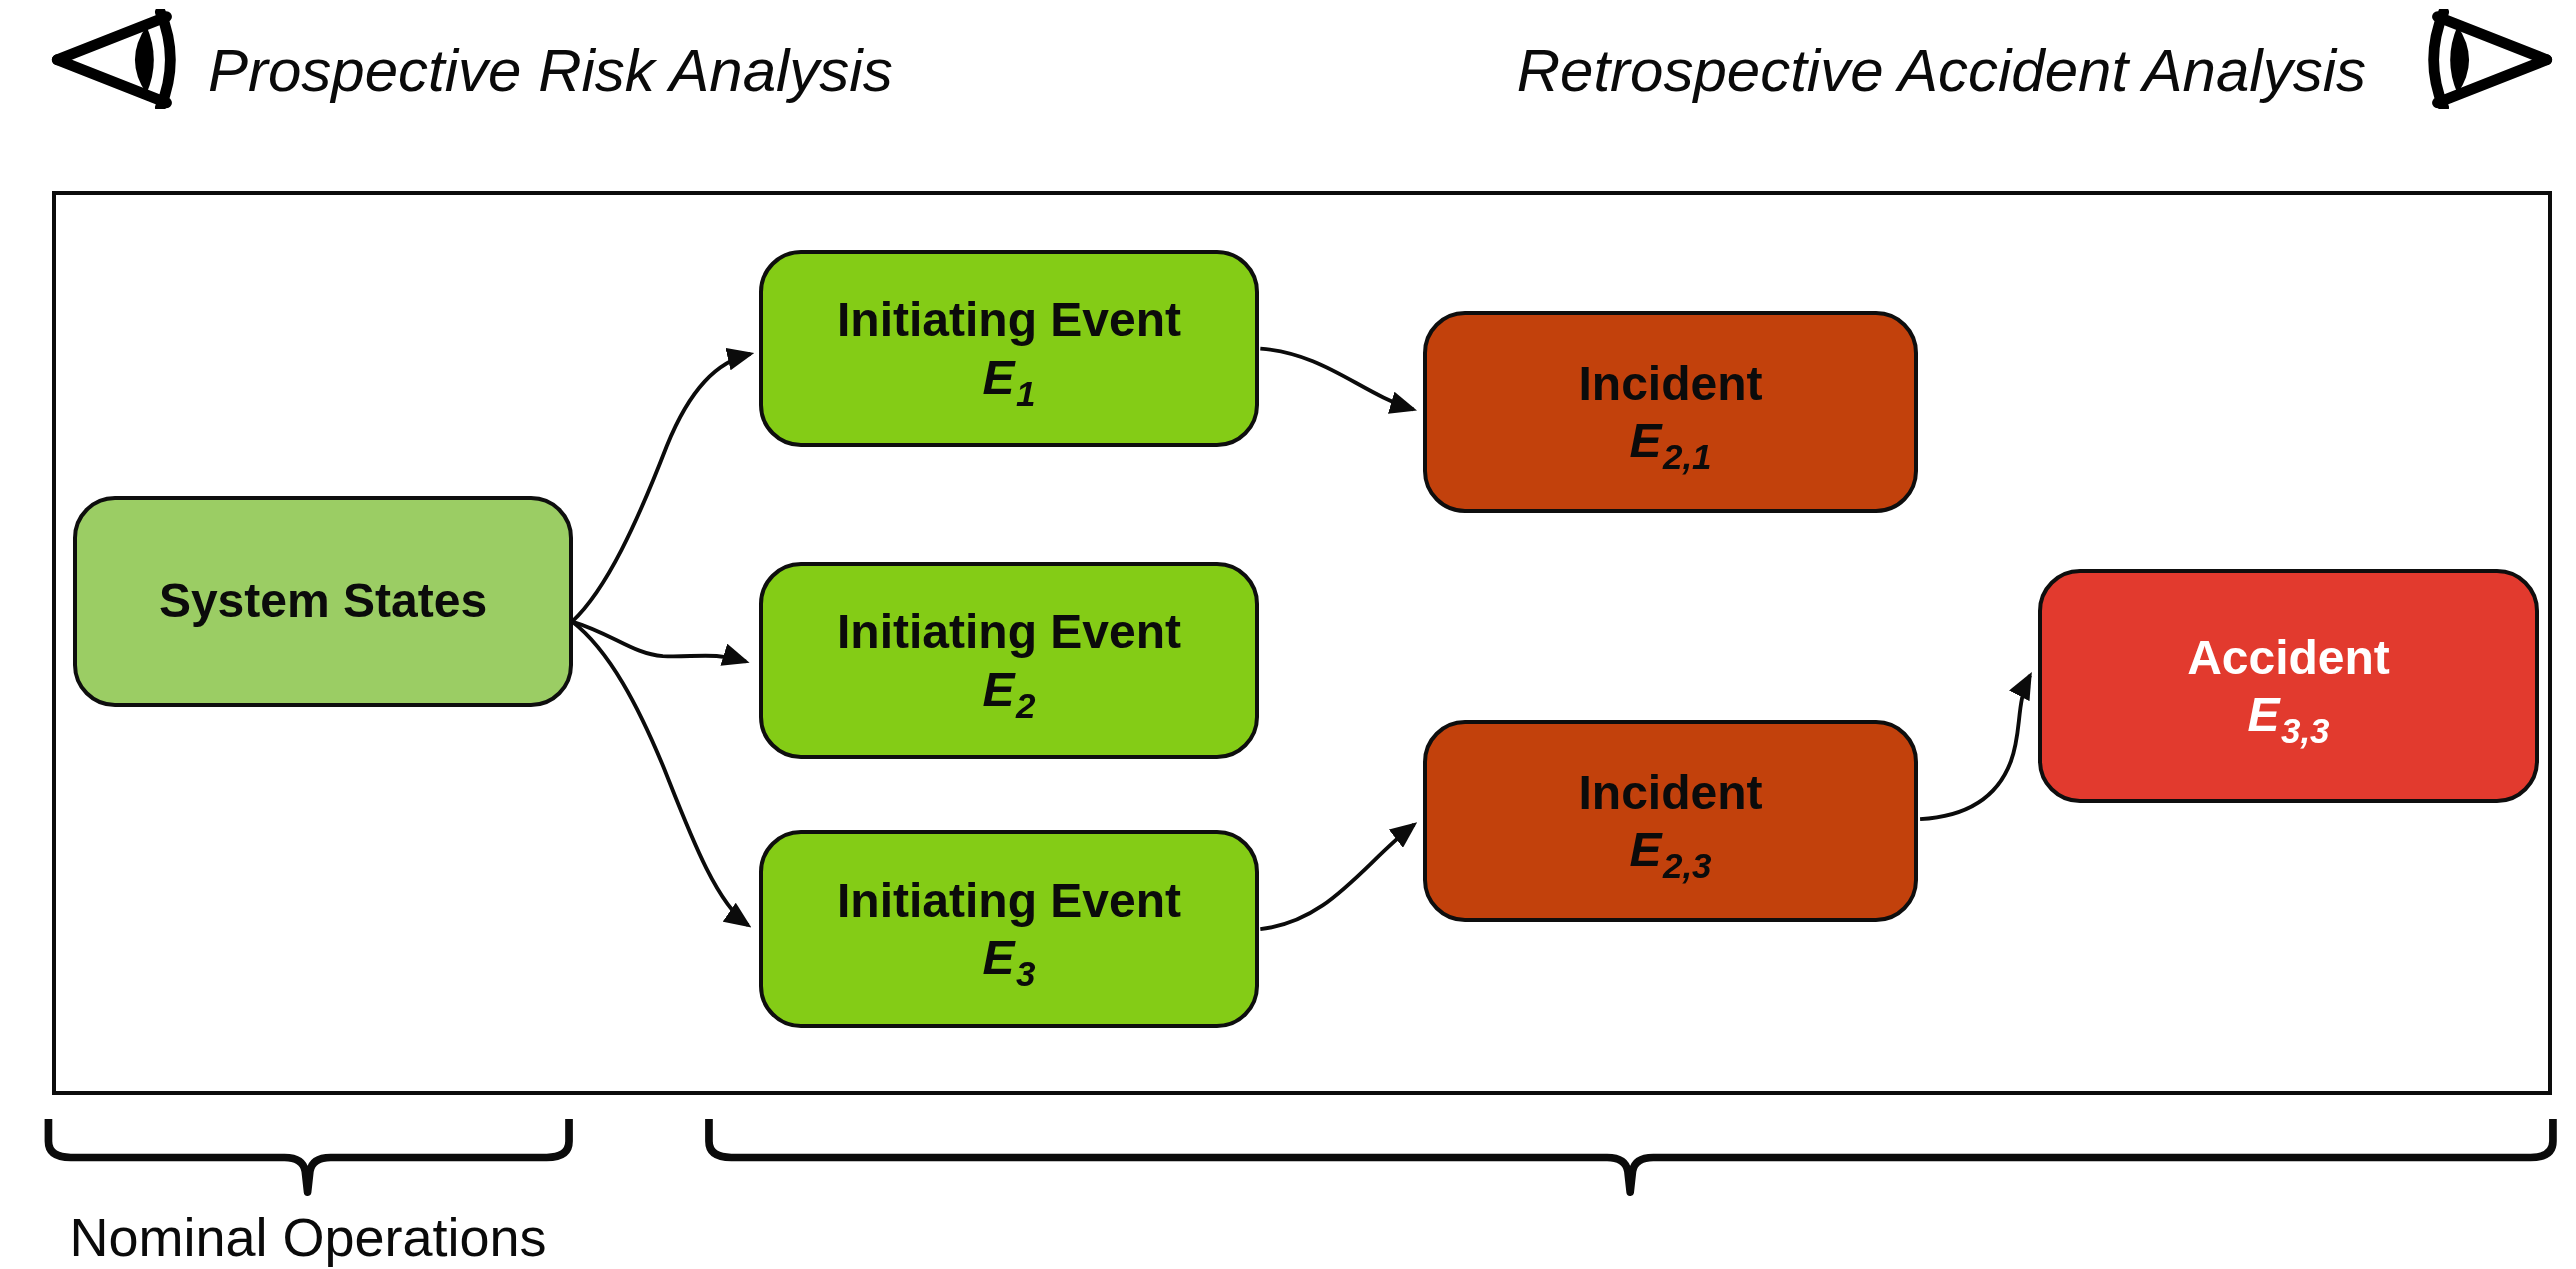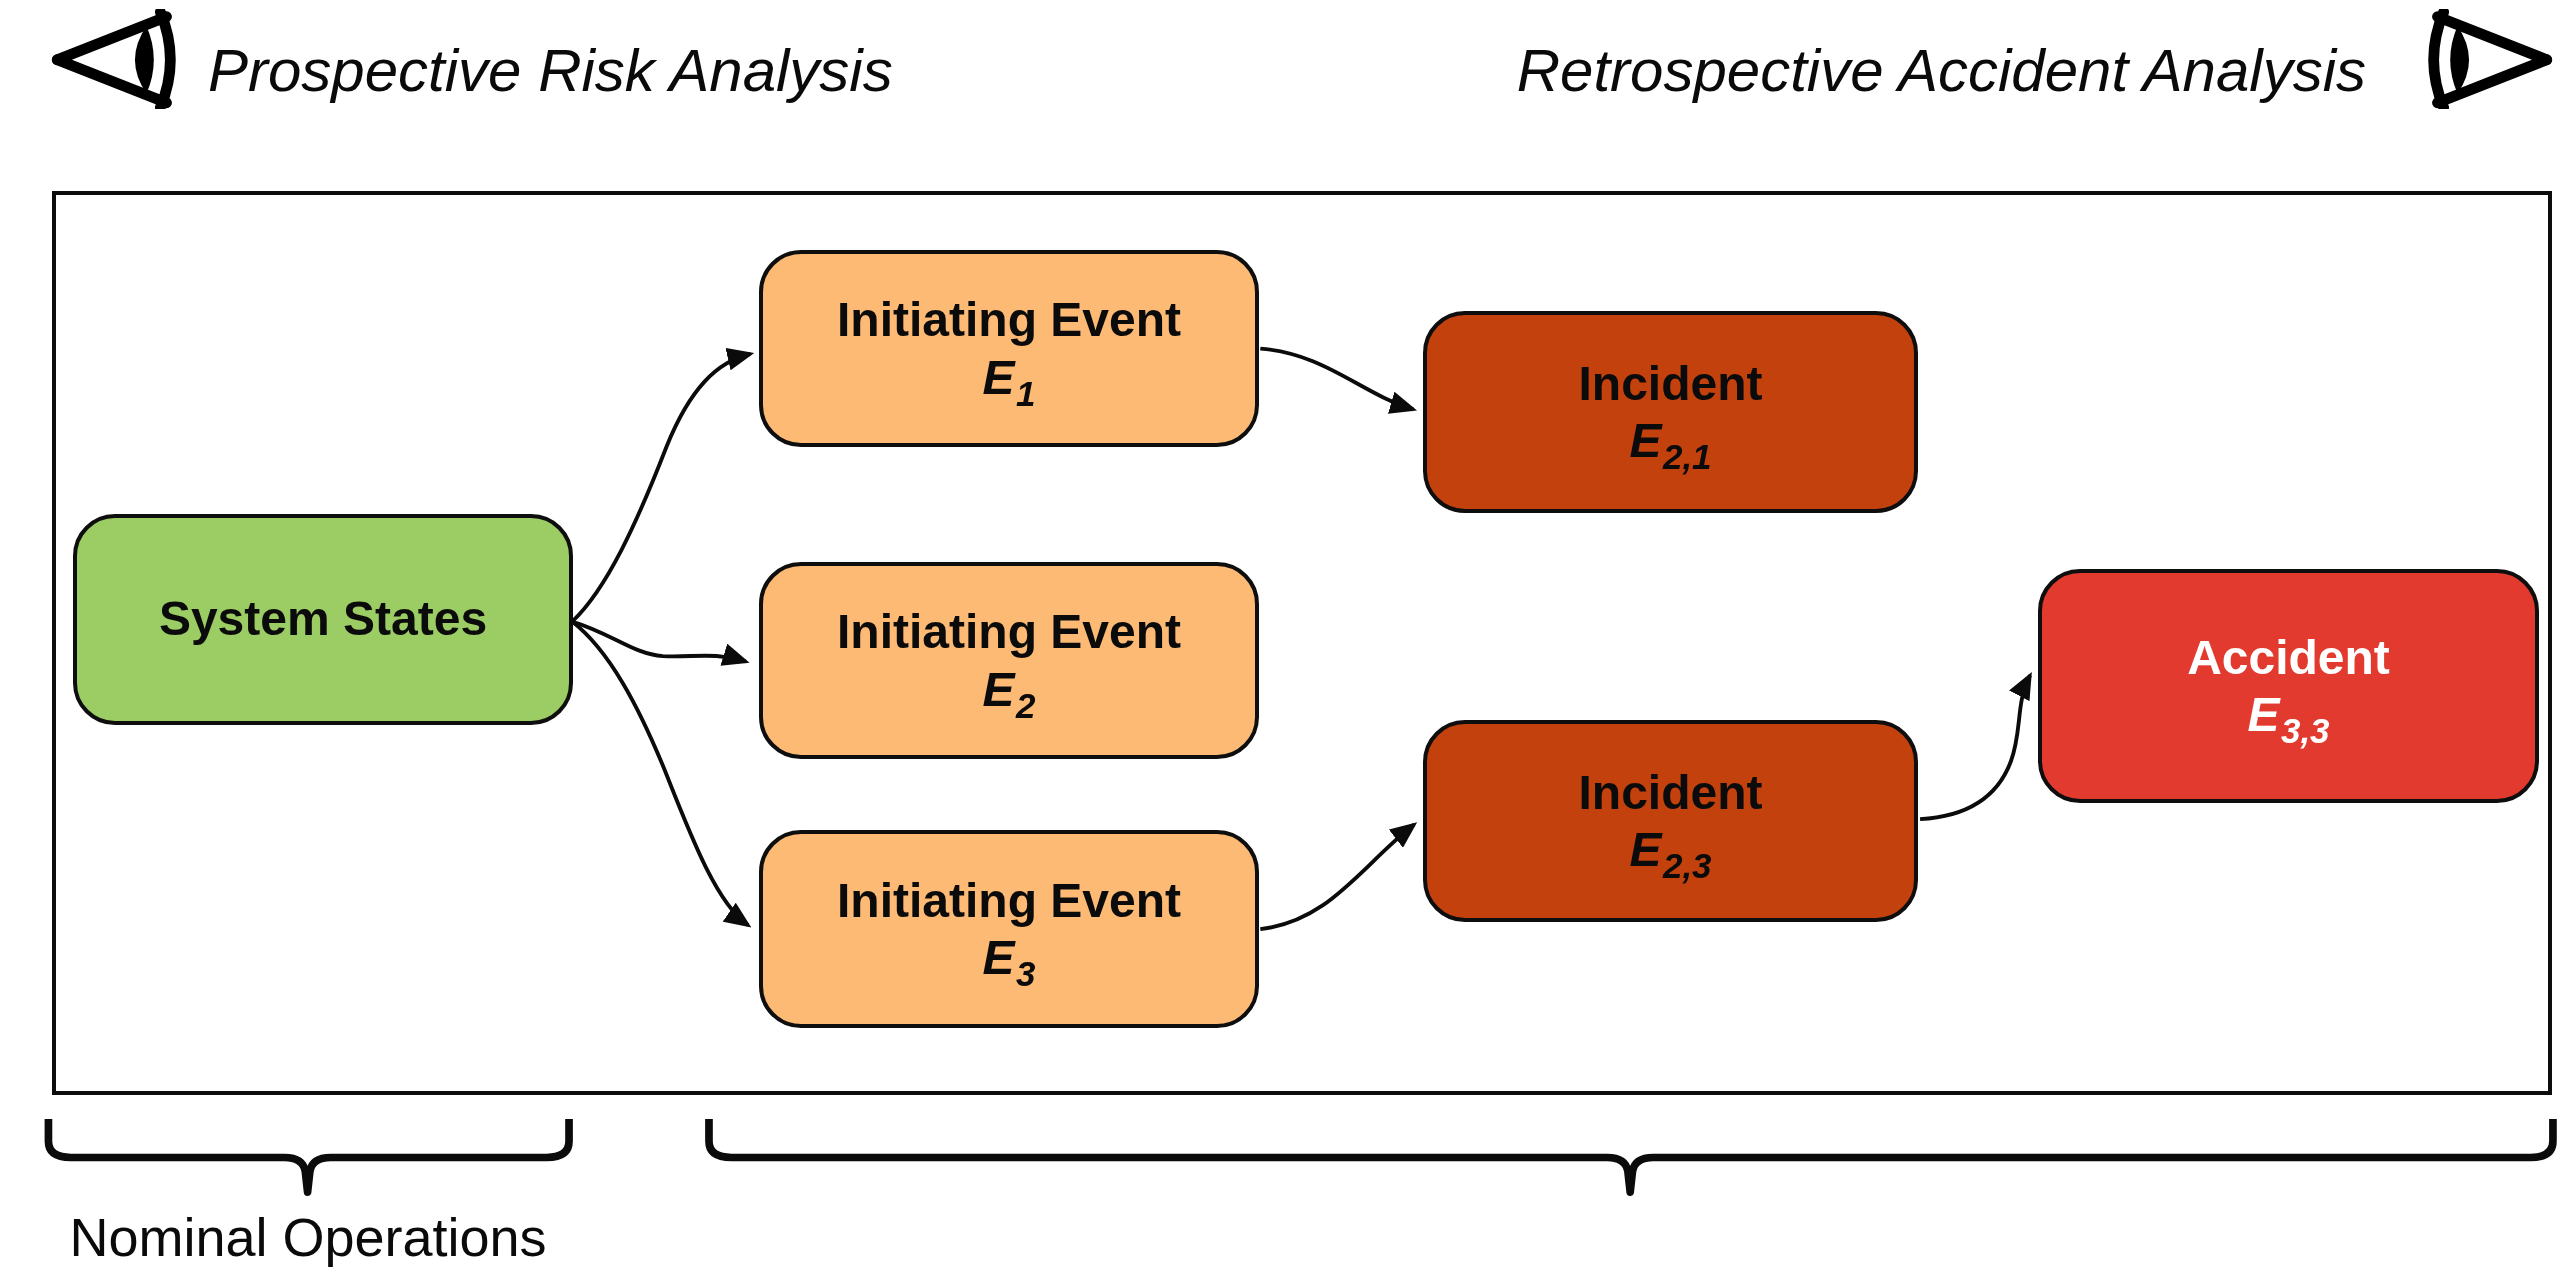--- a/index.html
+++ b/index.html
@@ -26,26 +26,26 @@
   
   .node {
     position: absolute; box-sizing: border-box; border: 4.6px solid #0e0e0e;
     border-radius: 42px; display: flex; flex-direction: column;
     align-items: center; justify-content: center; gap: 7.7px; z-index: 2;
   }
   .nlabel { font-weight: bold; font-size: 48px; color: #0b0b0b; line-height: 1.05; white-space: nowrap; }
   .nsym   { font-weight: bold; font-style: italic; font-size: 48px; color: #0b0b0b; line-height: 1; }
   .nsym .sub { font-size: 35px; position: relative; top: 12.3px; margin-left: 1.5px; }
   .node.green  { background: #9BCD64; }
-  .node.tan    { background: #fdba74; }
+  .node.tan    { background: #84cc16; }
   .node.orange { background: #c2410c; }
   .node.red    { background: #E23A2E; }
   .node.red .nlabel, .node.red .nsym { color: #ffffff; }
 
-  #n-ss    { left:   73px; top:  514px; width: 500px; height: 211px; }
+  #n-ss    { left:   73px; top:  496px; width: 500px; height: 211px; }
   #n-ie1   { left:  759px; top:  250px; width: 500px; height: 197px; }
   #n-ie2   { left:  759px; top:  562px; width: 500px; height: 197px; }
   #n-ie3   { left:  759px; top: 830px; width: 500px; height: 198px; }
   #n-inc21 { left: 1423px; top:  311px; width: 495px; height: 202px; }
   #n-inc23 { left: 1423px; top:  720px; width: 495px; height: 202px; }
   #n-acc   { left: 2038px; top:  569px; width: 501px; height: 234px; }
 
   
   #overlay { position: absolute; left: 0; top: 0; width: 2576px; height: 1270px; z-index: 3; pointer-events: none; }
   .edge { stroke: #0b0b0b; stroke-width: 5; fill: none; }

